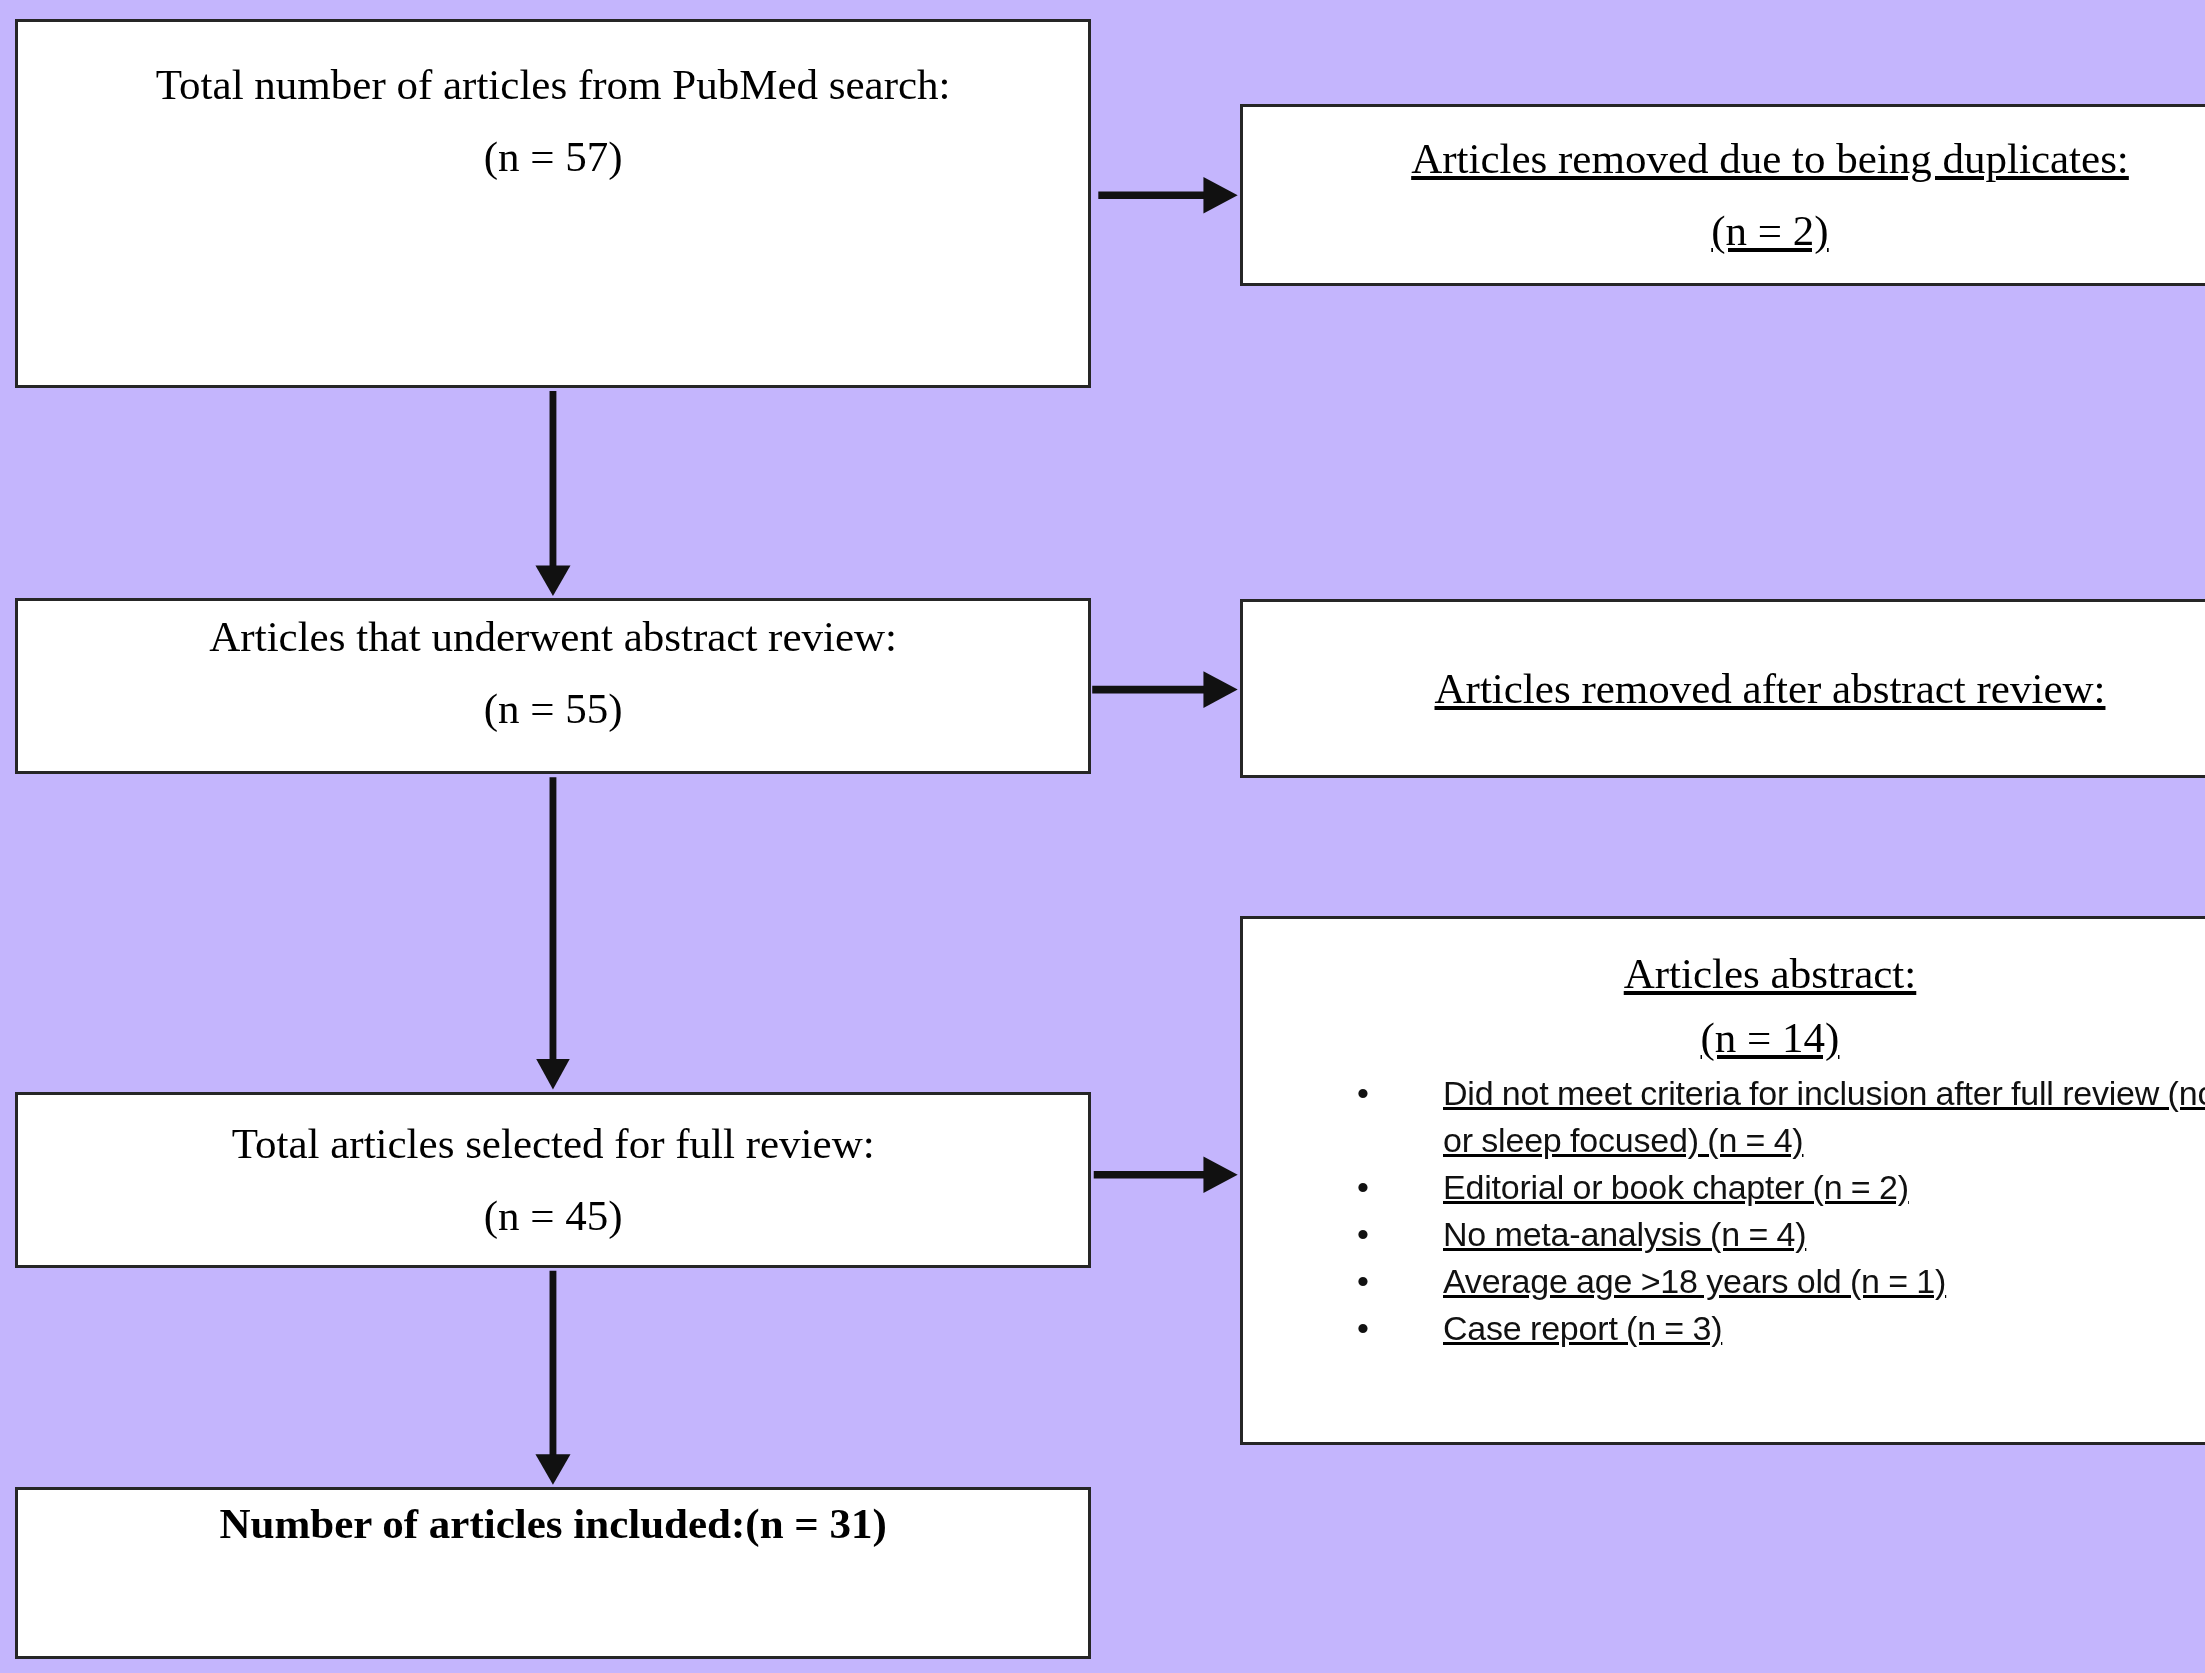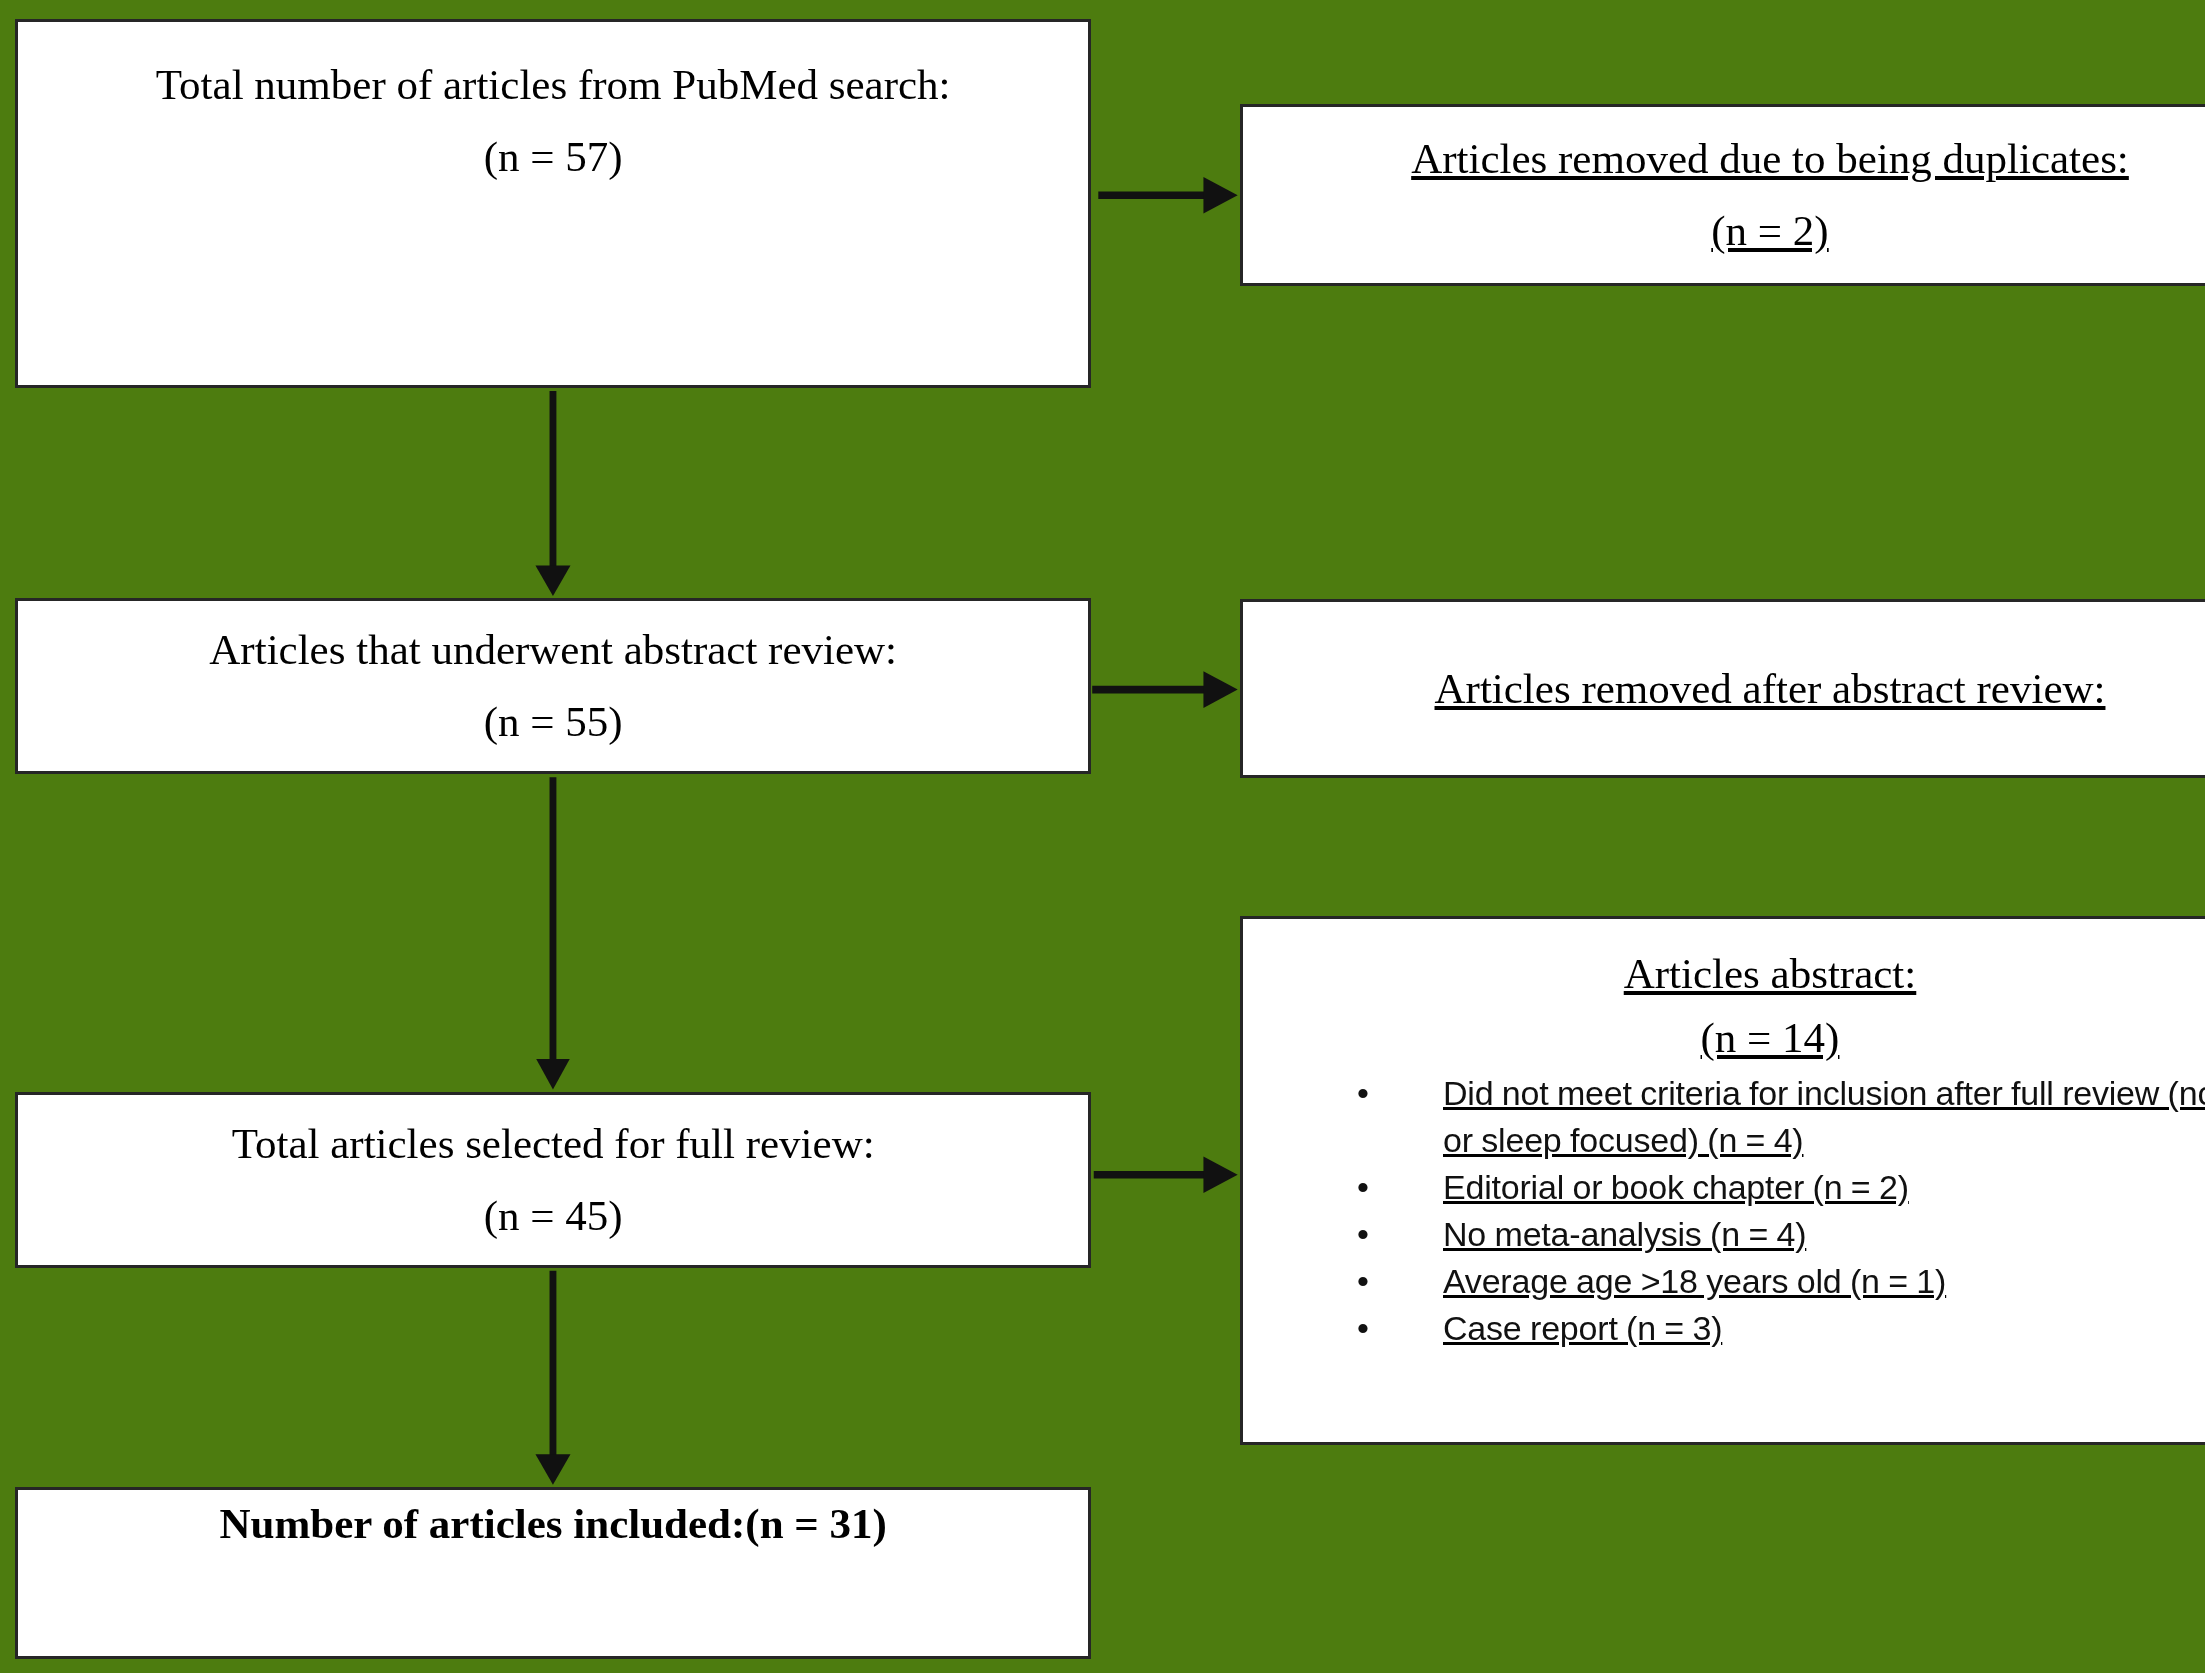--- a/index.html
+++ b/index.html
@@ -4,21 +4,21 @@
 <style>
   html, body {
     margin: 0;
     padding: 0;
     background: #ffffff;
   }
   .canvas {
     position: relative;
     width: 2205px;
     height: 1674px;
-    background: #4d7c0f;
+    background: #c4b5fd;
     font-family: "Liberation Serif", "DejaVu Serif", serif;
     color: #000000;
     overflow: hidden;
   }
   .arrow-layer {
     position: absolute;
     left: 0;
     top: 0;
     width: 2205px;
     height: 1674px;
@@ -31,21 +31,21 @@
     background: #ffffff;
     text-align: center;
     font-size: 43px;
     line-height: 72px;
     z-index: 1;
   }
   .box .line { display: block; }
   
   .box-l { left: 15.2px; width: 1076px; }
   .box-l1 { top: 19px;   height: 369px; padding-top: 27px; }
-  .box-l2 { top: 598px;  height: 176px; display: flex; flex-direction: column; justify-content: center; }
+  .box-l2 { top: 598px;  height: 176px; display: flex; flex-direction: column; justify-content: flex-start; }
   .box-l3 { top: 1092px; height: 176px; display: flex; flex-direction: column; justify-content: center; }
   .box-l4 { top: 1487px; height: 172px; display: flex; flex-direction: row; justify-content: center;
             font-weight: bold; line-height: 67px; }
   
   .box-r { left: 1240px; width: 1060px; text-decoration: underline; }
   .box-r1 { top: 104px; height: 182px; display: flex; flex-direction: column; justify-content: center; }
   .box-r2 { top: 599px; height: 179px; display: flex; flex-direction: column; justify-content: center; }
   .box-r3 { top: 916px; height: 529px; padding-top: 23px; line-height: 64px; }
   .reason-list {
     list-style: none;

